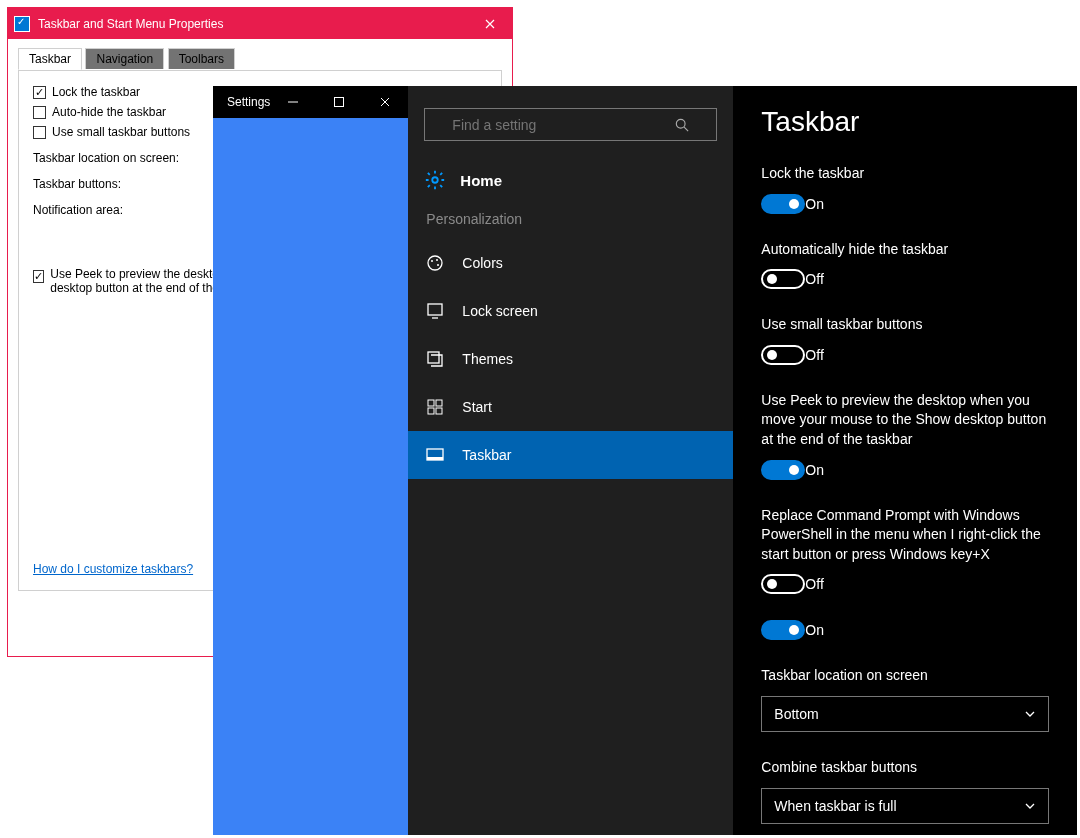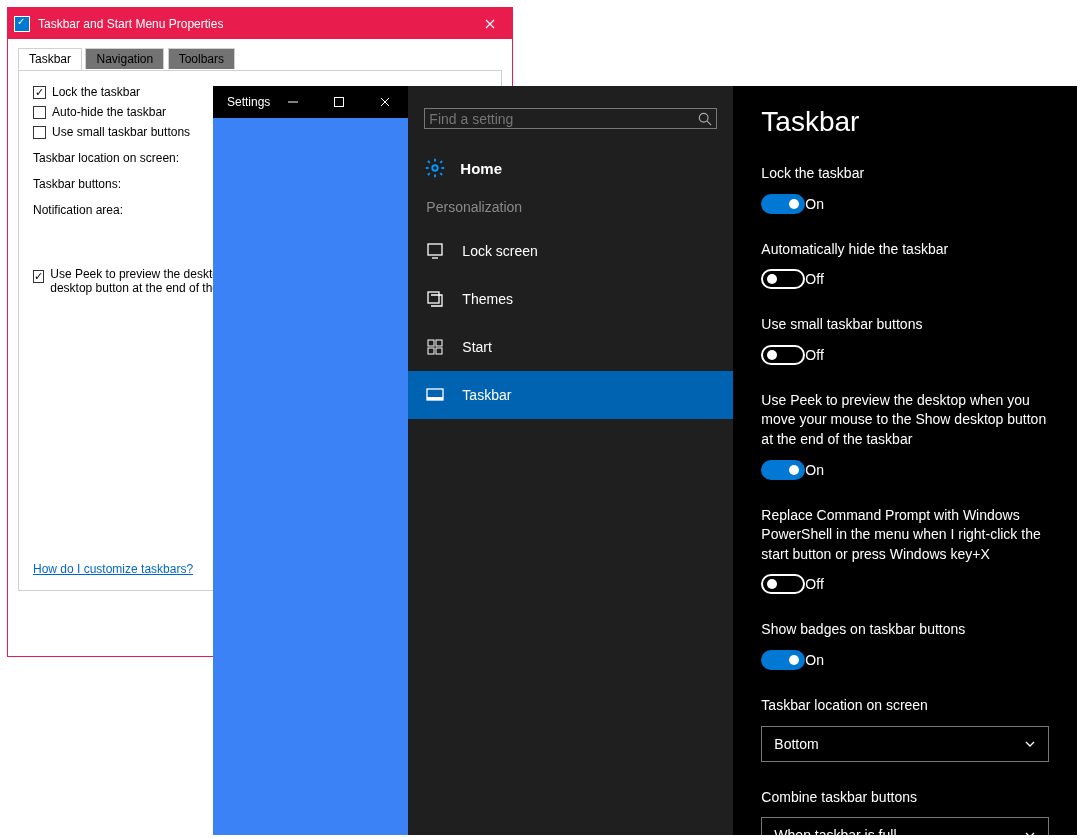--- a/index.html
+++ b/index.html
@@ -27,21 +27,21 @@
 .classic-buttons { position: absolute; bottom: 10px; left: 0; right: 0; height: 30px; display: flex; justify-content: center; padding-right: 12px; }
 .classic-btn { width: 75px; height: 23px; border: 2px solid #0078d4; background: #fff; font-size: 12px; margin-left: 6px; }
 
 
 .settings-window { position: absolute; left: 213px; top: 86px; width: 864px; height: 749px; background: #3b82f6; color: #fff; display: flex; flex-direction: row; }
 .settings-titlebar { height: 32px; background: #000; display: flex; align-items: center; }
 .settings-titlebar .app-title { font-size: 12px; padding-left: 14px; flex: 1; color: #fff; }
 .settings-titlebar .win-btn { width: 46px; height: 32px; display: flex; align-items: center; justify-content: center; color: #fff; }
 .settings-body { flex: 1; display: flex; overflow: hidden; }
 .sidebar { width: 325px; background: #1f1f1f; display: flex; flex-direction: column; padding-top: 16px; }
-.search-box { margin: 6px 16px 22px 16px; height: 21px; border: 1px solid #777; background: #1f1f1f; display: flex; align-items: center; padding: 0 4px; }
+.search-box { margin: 6px 16px 22px 16px; height: 33px; border: 1px solid #777; background: #1f1f1f; display: flex; align-items: center; padding: 0 27px; }
 .search-box input { flex: 1; background: transparent; border: none; color: #aaa; font-size: 14px; outline: none; }
 .search-box .search-ico { color: #aaa; font-size: 14px; }
 .home-row { display: flex; align-items: center; padding: 6px 16px 20px 16px; gap: 14px; }
 .home-row .gear { width: 22px; height: 22px; color: #0078d4; }
 .home-row .home-text { font-size: 15px; font-weight: 600; }
 .section-title { color: #8a8a8a; font-size: 14px; padding: 0 18px 12px 18px; }
 .nav-item { display: flex; align-items: center; height: 48px; padding: 0 18px; gap: 18px; font-size: 14px; }
 .nav-item.selected { background: #0063b1; }
 .nav-icon { width: 18px; height: 18px; display: flex; align-items: center; justify-content: center; }
 
@@ -150,20 +150,31 @@
               <path d="M12 2v3M12 19v3M4.2 4.2l2.1 2.1M17.7 17.7l2.1 2.1M2 12h3M19 12h3M4.2 19.8l2.1-2.1M17.7 6.3l2.1-2.1" stroke="#0099ff" stroke-width="2"></path>
             </svg>
         </span>
         <span class="home-text">Home</span>
       </div>
       <div class="section-title">Personalization</div>
 
       <div class="nav-item">
         <span class="nav-icon">
             <svg width="18" height="18" viewBox="0 0 18 18">
+              <circle cx="9" cy="9" r="7" fill="none" stroke="#fff" stroke-width="1.3"></circle>
+              <circle cx="6" cy="7" r="1" fill="#fff"></circle>
+              <circle cx="11" cy="6" r="1" fill="#fff"></circle>
+              <circle cx="12" cy="11" r="1" fill="#fff"></circle>
+            </svg>
+          </span>
+        <span>Colors</span>
+      </div>
+      <div class="nav-item">
+        <span class="nav-icon">
+            <svg width="18" height="18" viewBox="0 0 18 18">
               <rect x="2" y="2" width="14" height="11" fill="none" stroke="#fff" stroke-width="1.3"></rect>
               <path d="M6 16 H12" stroke="#fff" stroke-width="1.3"></path>
             </svg>
           </span>
         <span>Lock screen</span>
       </div>
       <div class="nav-item">
         <span class="nav-icon">
             <svg width="18" height="18" viewBox="0 0 18 18">
               <rect x="2" y="2" width="11" height="11" fill="none" stroke="#fff" stroke-width="1.3"></rect>
@@ -241,21 +252,20 @@
         <div class="setting-label">Replace Command Prompt with Windows PowerShell in the menu when I right-click the start button or press Windows key+X</div>
         <div class="toggle-row">
           <div class="toggle off">
               <div class="knob"></div>
             </div>
           <span class="toggle-state">Off</span>
         </div>
       </div>
 
       <div class="setting-group">
-        <div class="setting-label">Show badges on taskbar buttons</div>
         <div class="toggle-row">
           <div class="toggle on">
               <div class="knob"></div>
             </div>
           <span class="toggle-state">On</span>
         </div>
       </div>
 
       <div class="setting-group">
         <div class="setting-label">Taskbar location on screen</div>

